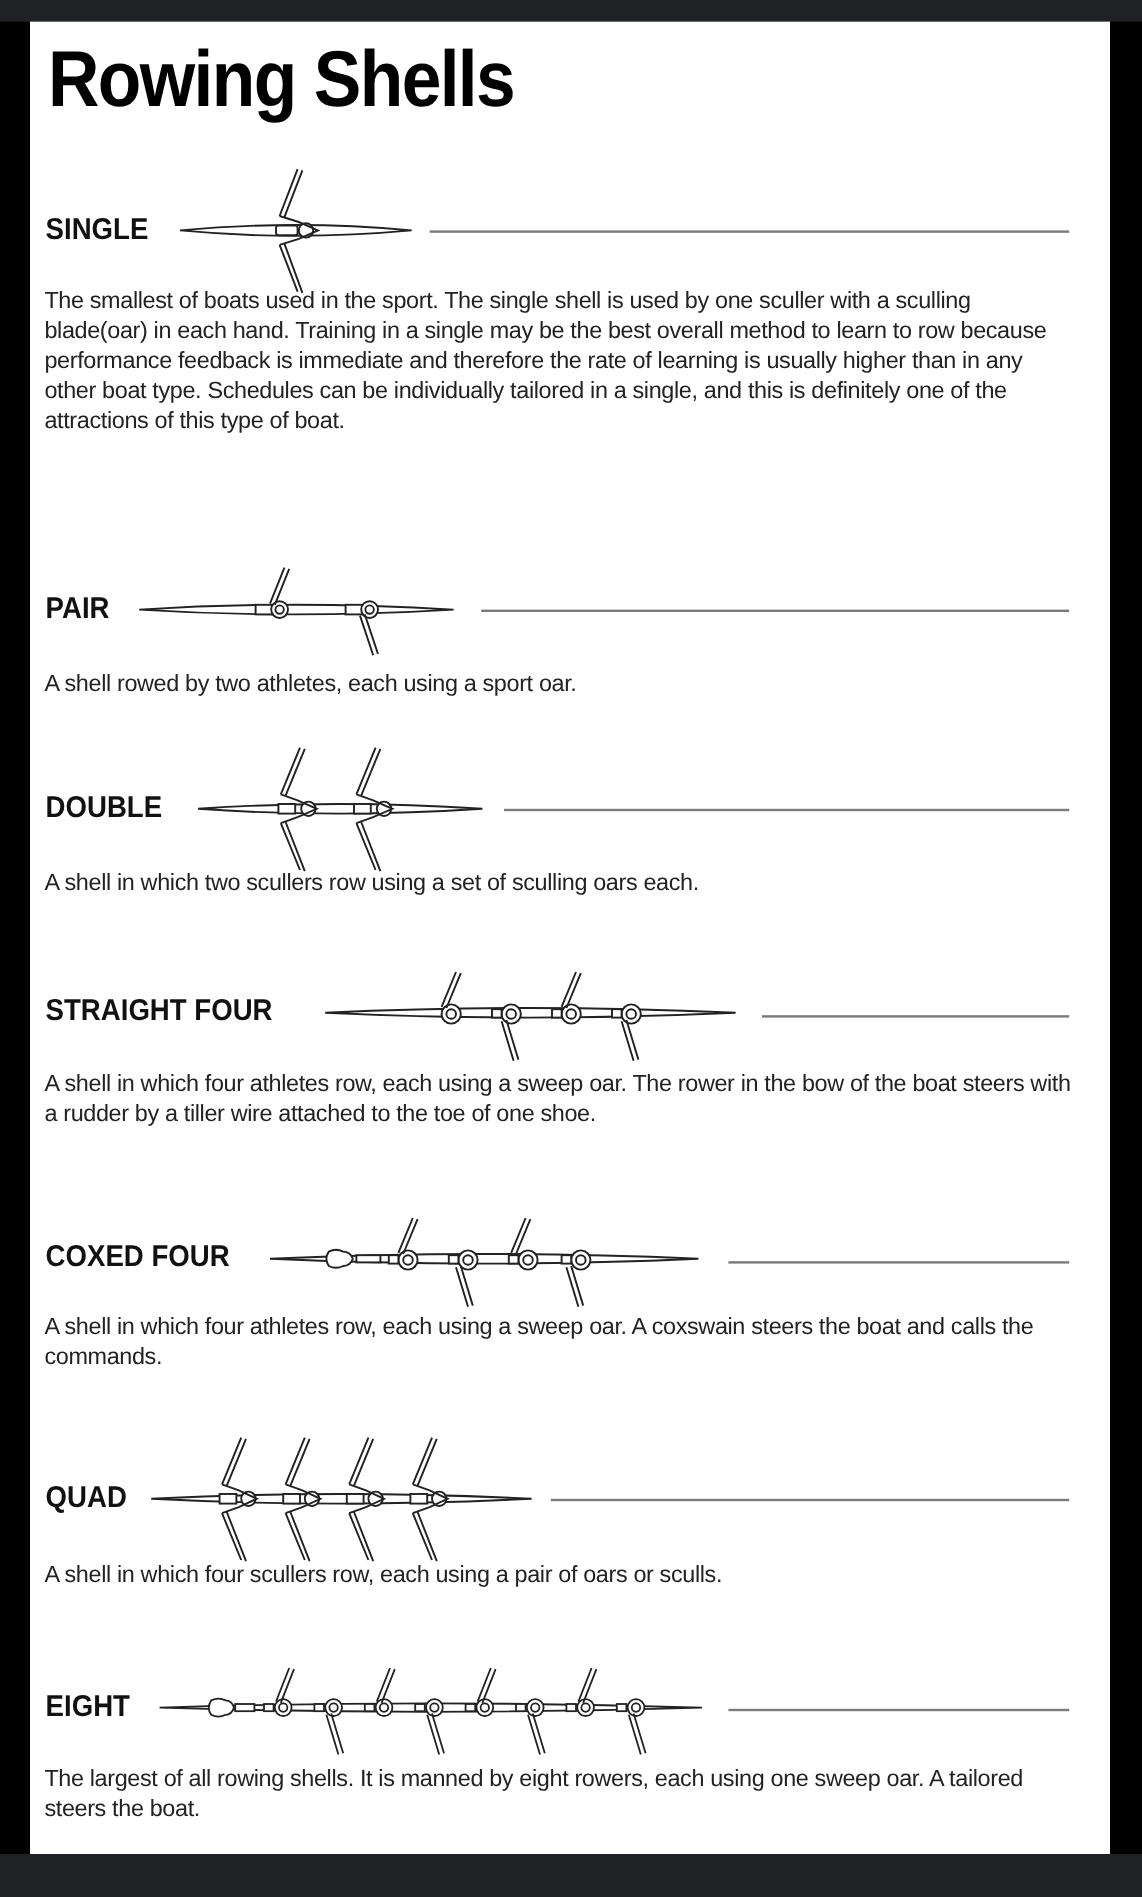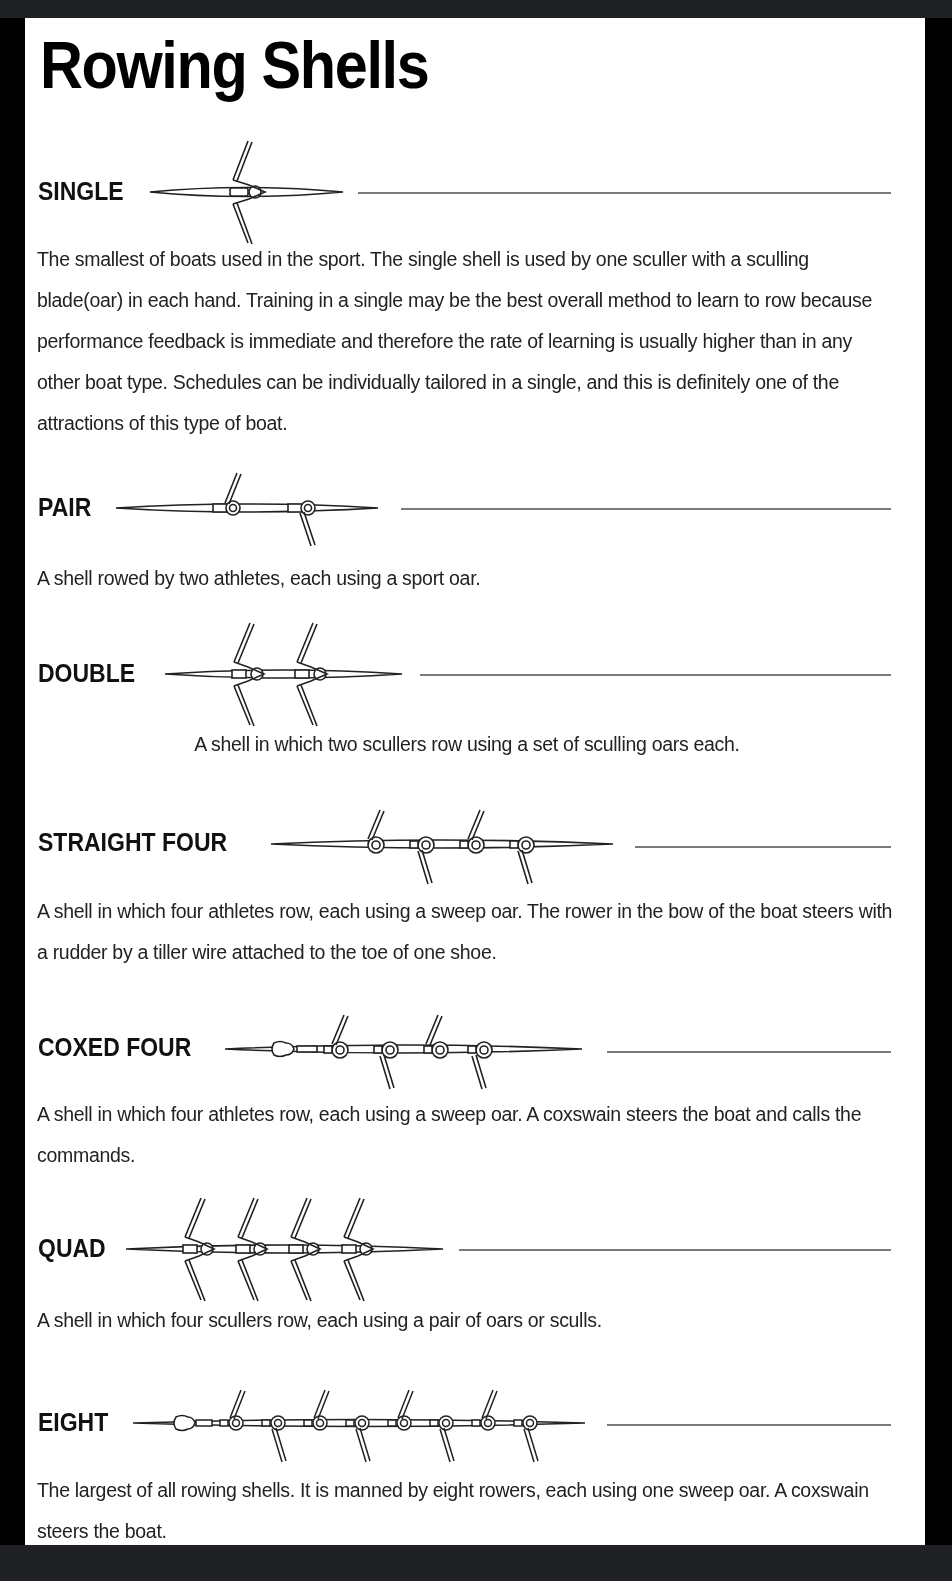--- a/index.html
+++ b/index.html
@@ -37,21 +37,21 @@
       font-size: 25px; font-weight: bold; color: #111;
       transform: scaleX(0.92); transform-origin: left center;
       line-height: 1;
     }
     .boat { position: absolute; }
     .rule {
       position: absolute; height: 2px; background: #7a7a7a;
     }
     .desc {
       position: absolute; left: 12px; width: 860px;
-      font-size: 19.5px; line-height: 41px; color: #222;
+      font-size: 19.5px; line-height: 25px; color: #222;
       letter-spacing: -0.3px;
     }
   </style>
 </head>
 <body>
 
 <div class="top-bar"></div>
 
 <div class="page">
 
@@ -103,21 +103,21 @@
         <path d="M72 44 L88 5 M76 45 L92 6"></path>
         <path d="M72 68 L88 107 M76 67 L92 108"></path>
         <rect x="133" y="52" width="14" height="8" fill="#fff"></rect>
         <circle cx="158" cy="56" r="6" fill="#fff"></circle>
         <path d="M135 44 L149 49 L165 56 L149 63 L135 68"></path>
         <path d="M135 44 L151 5 M139 45 L155 6"></path>
         <path d="M135 68 L151 107 M139 67 L155 108"></path>
       </g>
     </svg>
     <div class="rule" style="left:395px; width:471px; top:56px;"></div>
-    <div class="desc" style="top:106px;text-align:center;">A shell in which two scullers row using a set of sculling oars each.</div>
+    <div class="desc" style="top:106px;">A shell in which two scullers row using a set of sculling oars each.</div>
   </div>
 
   <div class="section" style="top:790px;">
     <div class="label" style="top:22px;">STRAIGHT FOUR</div>
     <svg class="boat" style="left:243px; top:0px;" width="350" height="80" viewBox="0 0 350 80">
       <g fill="none" stroke="#222" stroke-width="1.6">
         <path d="M3 36 Q170 28 345 36 Q170 44 3 36 Z" fill="#fff"></path>
         <g>
           <circle cx="108" cy="37" r="8" fill="#fff"></circle>
             <circle cx="108" cy="37" r="4"></circle>
@@ -246,18 +246,18 @@
         <path d="M184 40 L195 12 M188 41 L199 13"></path>
         <path d="M268 40 L279 12 M272 41 L283 13"></path>
         <path d="M352 40 L363 12 M356 41 L367 13"></path>
         <path d="M142 51 L152 84 M146 50 L156 83"></path>
         <path d="M226 51 L236 84 M230 50 L240 83"></path>
         <path d="M310 51 L320 84 M314 50 L324 83"></path>
         <path d="M394 51 L404 84 M398 50 L408 83"></path>
       </g>
     </svg>
     <div class="rule" style="left:582px; width:284px; top:46px;"></div>
-    <div class="desc" style="top:92px;">The largest of all rowing shells.  It is manned by eight rowers, each using one sweep oar.  A coxswain steers the boat.</div>
+    <div class="desc" style="top:92px;">The largest of all rowing shells.  It is manned by eight rowers, each using one sweep oar.  A tailored steers the boat.</div>
   </div>
 
 </div>
 
 <div class="bottom-bar"></div>
 
 </body></html>

